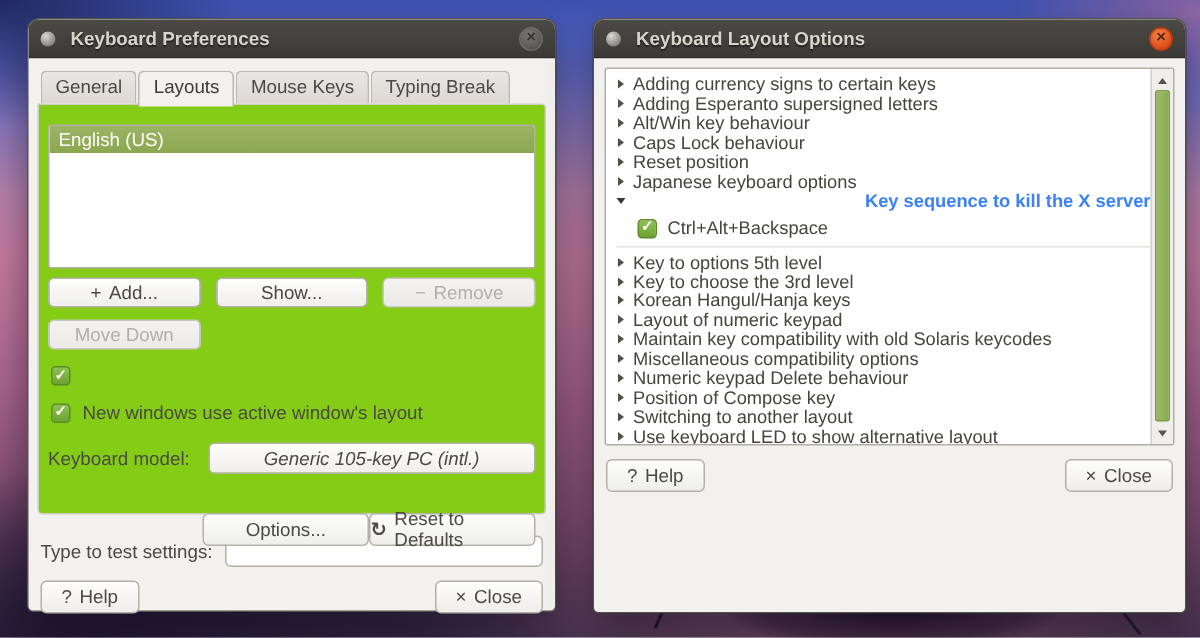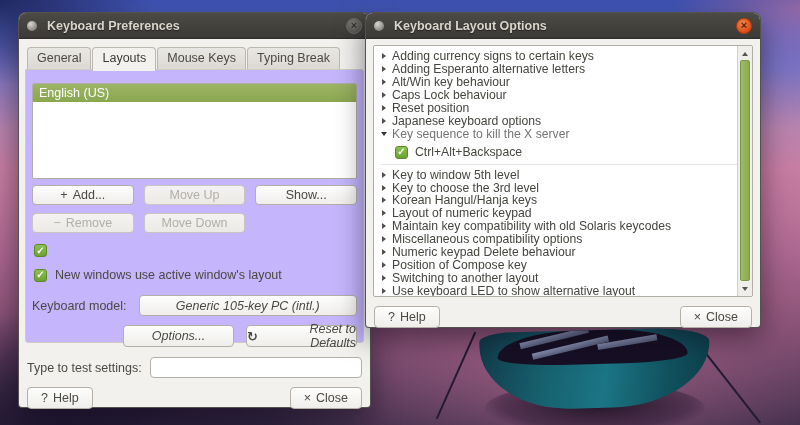--- a/index.html
+++ b/index.html
@@ -71,49 +71,49 @@
 
   
   #win-left { left:18px; top:12px; width:353px; height:396px; }
   .tabs { display:flex; align-items:center; padding:8px 6px 0 8px; position:relative; z-index:2; }
   .tab { font-size:12.5px; color:#4a4943; padding:3px 9px 4px;
     background:linear-gradient(#e9e7e3,#dcd9d3);
     border:1px solid #bcb8b0; border-bottom:none;
     border-radius:4px 4px 0 0; margin-right:1px; white-space:nowrap; }
   .tab.active { background:#f2f1ee; padding-bottom:6px; margin-bottom:-2px; color:#3c3b36; }
   .tab-frame { position:relative; margin:0 6px; height:274px;
-    border:1px solid #cfccc5; border-radius:0 3px 3px 3px; background:#c4b5fd; padding:13px 6px 0;text-align:right; }
+    border:1px solid #cfccc5; border-radius:0 3px 3px 3px; background:#84cc16; padding:13px 6px 0; }
   .layout-list { height:96px; background:#fff; border:1px solid #b2aea6; border-radius:2px; overflow:hidden; }
   .layout-row { height:18px; display:flex; align-items:center; padding:0 6px;
     font-size:12.5px; }
   .layout-row.selected { background:linear-gradient(#9cb466,#8aa750); color:#fff; }
   .btn-grid { display:grid; grid-template-columns:1fr 1fr 1fr; gap:8px 10px; margin-top:6px; }
   .btn-grid .btn { height:20px; }
   .cb-row { display:flex; align-items:center; gap:8px; margin:11px 0 0 2px; font-size:12.5px; color:#4a4943; }
   .model-row { display:flex; align-items:center; margin-top:13px; }
   .model-label { font-size:12.5px; color:#4a4943; white-space:nowrap; }
   .model-btn { height:21px; flex:1; margin-left:12px;font-style:italic; }
-  .opts-row { display:flex; justify-content:flex-end; gap:12px; margin-top:9px;font-style:italic; }
+  .opts-row { display:flex; justify-content:flex-end; gap:0; margin-top:26px; }
   .opts-row .btn { height:22px; width:111px; }
   .reset-icon { font-family:"DejaVu Sans", sans-serif; font-weight:bold; font-size:13px; }
   .test-row { display:flex; align-items:center; margin:14px 8px 0; }
   .test-label { font-size:12.5px; color:#4a4943; white-space:nowrap; }
   .test-input { flex:1; margin-left:8px; height:21px; background:#fff;
     border:1px solid #b4b0a7; border-radius:4px; font-size:12.5px; padding:0 5px;
     font-family:"Liberation Sans", sans-serif; }
   .dialog-actions { display:flex; justify-content:space-between; margin:9px 8px 0; }
   .dialog-actions .btn { height:22px; padding:0 13px; }
 
   
-  #win-right { left:365px; top:12px; width:396px; height:316px; }
+  #win-right { left:395px; top:12px; width:396px; height:397px; }
   .opt-frame { position:relative; margin:6px 7px 0; height:252px;
     background:#fff; border:1px solid #b2aea6; border-radius:2px; overflow:hidden; }
   .opt-list { position:absolute; left:0; top:0; right:15px; bottom:0; padding:4px 0 0 7px; }
   .opt-row { display:flex; align-items:center; height:12.9px; font-size:12.2px; color:#45443e; white-space:nowrap; }
-  .opt-row.bold { font-weight:normal; color:#737373; }
+  .opt-row.bold { font-weight:bold; color:#3b82f6;justify-content:space-between; }
   .tri { width:0; height:0; border-left:4px solid #504f49; border-top:3.5px solid transparent;
     border-bottom:3.5px solid transparent; margin:0 6px 0 1px; flex:0 0 auto; }
   .tri.down { border-left:3.5px solid transparent; border-right:3.5px solid transparent;
     border-top:4px solid #36352f; border-bottom:none; margin:1px 5px 0 0; }
   .opt-child-wrap { padding:4px 0 5px 14px; border-bottom:1px solid #e4e2dd; margin:1px 0 3px; }
   .opt-child { display:flex; align-items:center; gap:7px; font-size:12.2px; color:#45443e; }
   .scrollbar { position:absolute; top:0; right:0; bottom:0; width:15px;
     background:#efeeeb; border-left:1px solid #d2cfc8; }
   .sb-arrow { position:absolute; left:0; width:14px; height:13px;
     display:flex; align-items:center; justify-content:center; }
@@ -159,21 +159,20 @@
   <div class="tab-frame">
     <div class="layout-list">
       <div class="layout-row selected">English (US)</div>
     </div>
 
     <div class="btn-grid">
       <div class="btn">
         <span>+</span>
           <span>Add...</span>
       </div>
-      <div class="btn disabled">Move Up</div>
       <div class="btn">Show...</div>
       <div class="btn disabled">
         <span>−</span>
           <span>Remove</span>
       </div>
       <div class="btn disabled">Move Down</div>
       <div></div>
     </div>
 
     <div class="cb-row">
@@ -223,21 +222,21 @@
   </div>
 
   <div class="opt-frame">
     <div class="opt-list">
       <div class="opt-row">
           <span class="tri"></span>
           <span>Adding currency signs to certain keys</span>
         </div>
       <div class="opt-row">
           <span class="tri"></span>
-          <span>Adding Esperanto alternative letters</span>
+          <span>Adding Esperanto supersigned letters</span>
         </div>
       <div class="opt-row">
           <span class="tri"></span>
           <span>Alt/Win key behaviour</span>
         </div>
       <div class="opt-row">
           <span class="tri"></span>
           <span>Caps Lock behaviour</span>
         </div>
       <div class="opt-row">
@@ -253,21 +252,21 @@
           <span>Key sequence to kill the X server</span>
         </div>
       <div class="opt-child-wrap">
         <div class="opt-child">
           <span class="cb">✓</span>
           <span>Ctrl+Alt+Backspace</span>
         </div>
       </div>
       <div class="opt-row">
           <span class="tri"></span>
-          <span>Key to window 5th level</span>
+          <span>Key to options 5th level</span>
         </div>
       <div class="opt-row">
           <span class="tri"></span>
           <span>Key to choose the 3rd level</span>
         </div>
       <div class="opt-row">
           <span class="tri"></span>
           <span>Korean Hangul/Hanja keys</span>
         </div>
       <div class="opt-row">

